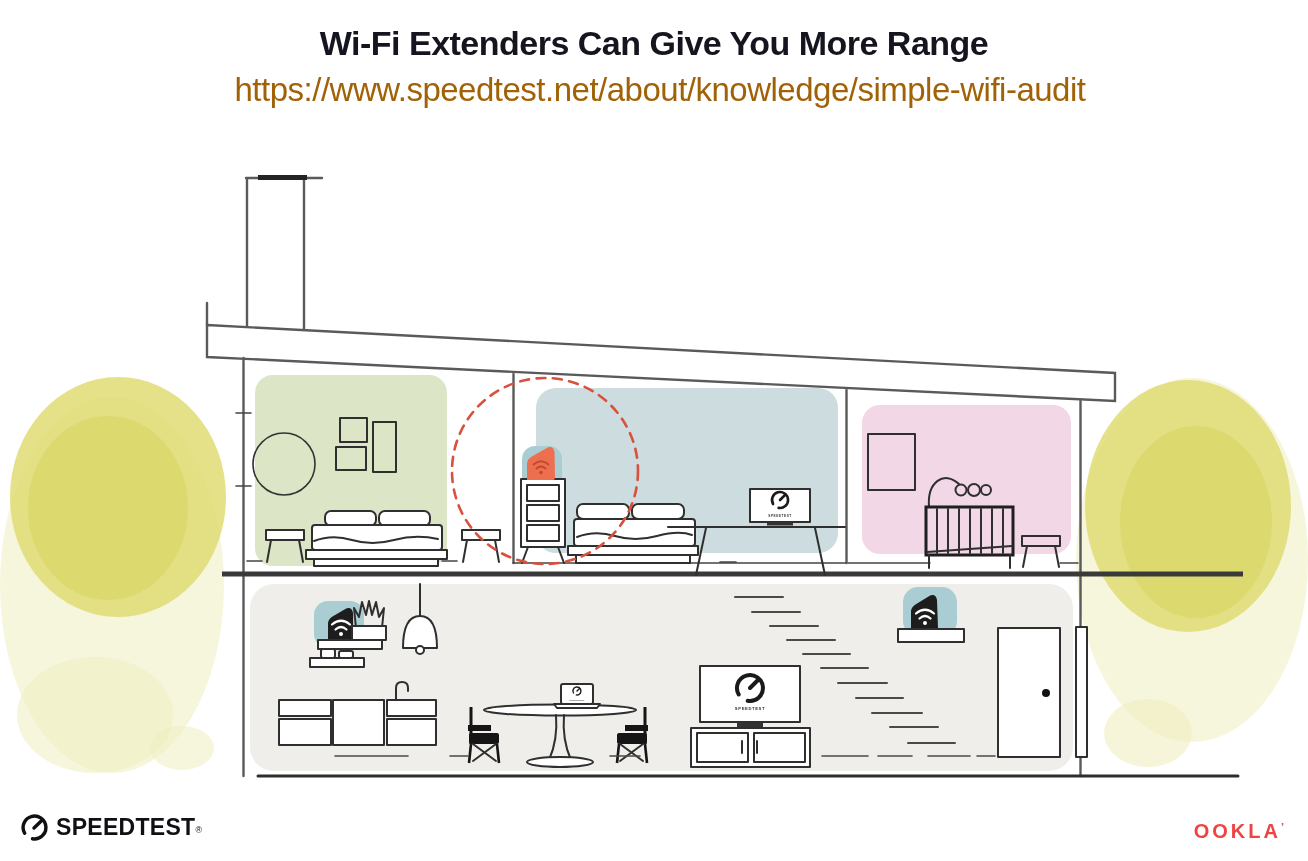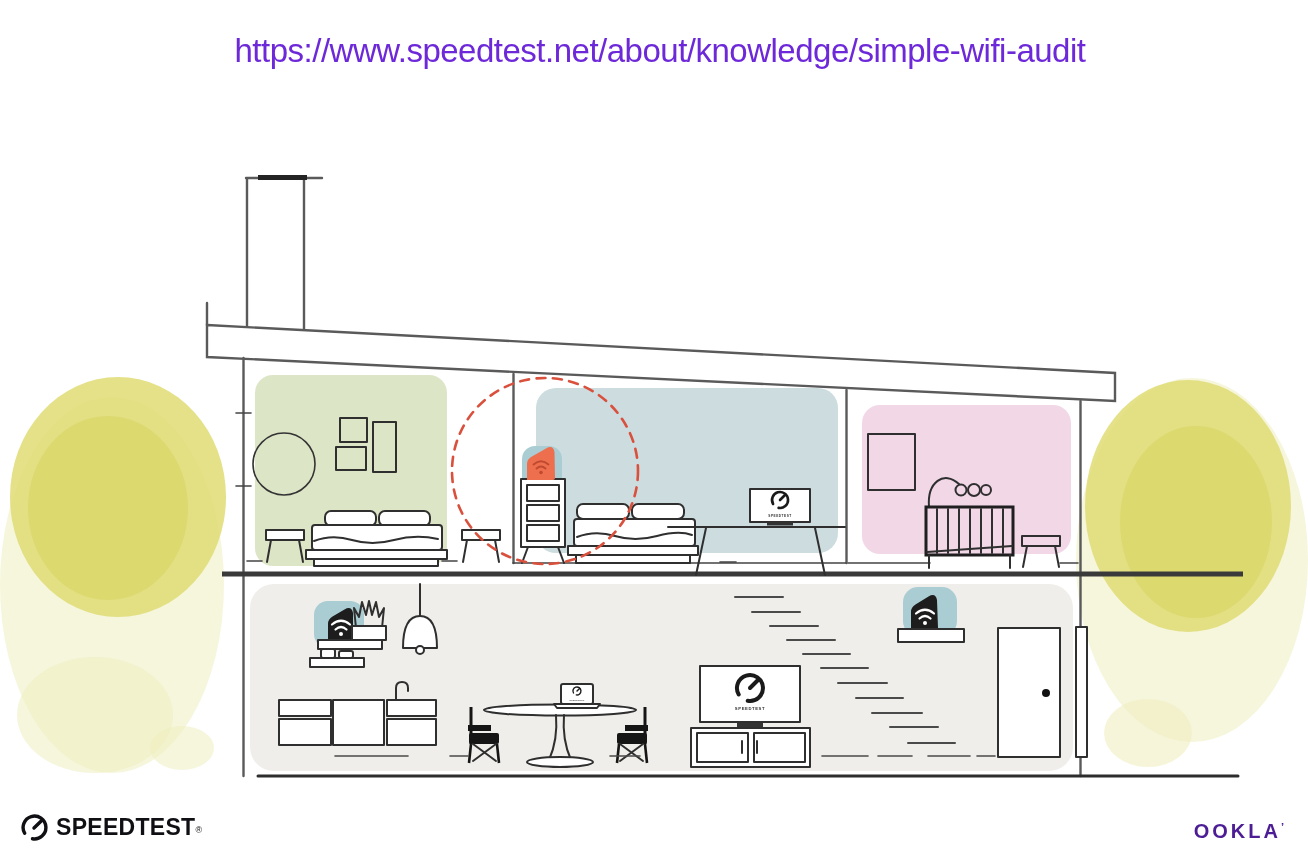--- a/index.html
+++ b/index.html
@@ -2,45 +2,46 @@
 <html><head>
 <meta charset="utf-8">
 <style>
   html,body { margin:0; padding:0; }
   body {
     width:1308px; height:861px; position:relative; background:#ffffff;
     overflow:hidden; font-family:"Liberation Sans", sans-serif;
   }
   .header { position:absolute; top:24px; left:0; width:100%; text-align:center; z-index:2; }
   .title  { font-size:34px; font-weight:700; letter-spacing:-0.5px; color:#15151f; }
-  .url    { margin-top:8px; font-size:33px; font-weight:400; letter-spacing:-0.5px; color:#6d28d9;padding-left:12px; }
+  .url    { margin-top:8px; font-size:33px; font-weight:400; letter-spacing:-0.5px; color:#a16207;padding-left:12px; }
   svg.scene { position:absolute; left:0; top:0; z-index:1; }
   svg text { font-family:"Liberation Sans", sans-serif; font-weight:700; fill:#333; }
   .footer-left {
     position:absolute; left:20px; top:812px; display:flex; align-items:center; gap:7px; z-index:2;
   }
   .st-word { font-size:23px; font-weight:700; letter-spacing:0.3px; color:#101014; line-height:30px; }
   .reg { font-size:9px; position:relative; top:-2px; color:#101014; }
   .footer-right {
     position:absolute; right:24px; top:820px; z-index:2;
-    font-size:20px; font-weight:700; letter-spacing:3px; color:#4c1d95;
+    font-size:20px; font-weight:700; letter-spacing:3px; color:#ef4444;
   }
   .tm-tick { font-size:11px; position:relative; top:-7px; letter-spacing:0; }
   
   .ln  { stroke:#2f2f2f; stroke-width:2; fill:none; stroke-linecap:round; stroke-linejoin:round; }
   .lnw { stroke:#2f2f2f; stroke-width:2; fill:#ffffff; stroke-linecap:round; stroke-linejoin:round; }
   .st  { stroke:#5a5a5a; stroke-width:2.4; fill:none; stroke-linecap:round; }
   .stw { stroke:#5a5a5a; stroke-width:2.4; fill:#ffffff; }
   .thin{ stroke:#444444; stroke-width:1.6; fill:none; stroke-linecap:round; }
   .wifiw { stroke:#ffffff; stroke-width:2.2; fill:none; stroke-linecap:round; }
 </style>
 </head>
 <body>
 
 <div class="header">
+  <div class="title">Wi-Fi Extenders Can Give You More Range</div>
   <div class="url">https://www.speedtest.net/about/knowledge/simple-wifi-audit</div>
 </div>
 
 <svg class="scene" width="1308" height="861" viewBox="0 0 1308 861">
 
   <g>
     <ellipse cx="112" cy="585" rx="112" ry="188" opacity="0.5" fill="#eeedbb"></ellipse>
     <ellipse cx="95" cy="715" rx="78" ry="58" opacity="0.5" fill="#eeedbb"></ellipse>
     <ellipse cx="182" cy="748" rx="32" ry="22" opacity="0.5" fill="#eeedbb"></ellipse>
     <ellipse cx="118" cy="497" rx="108" ry="120" opacity="0.85" fill="#dfdc74"></ellipse>

